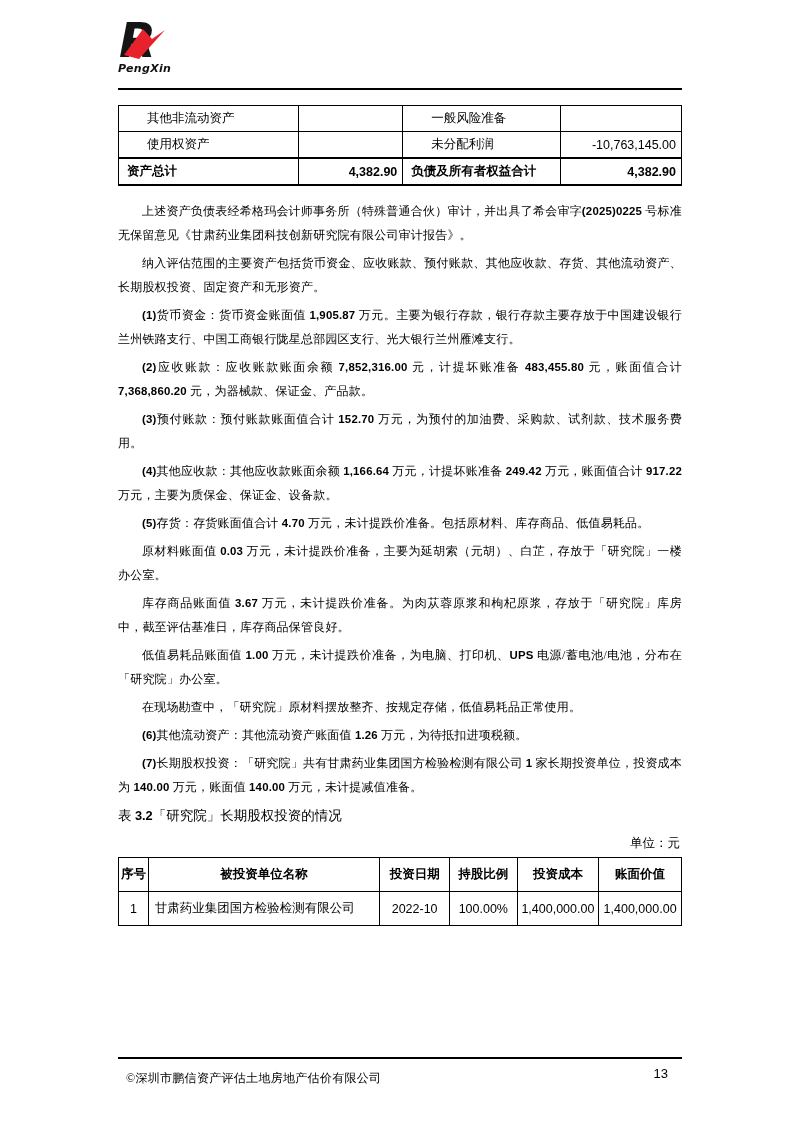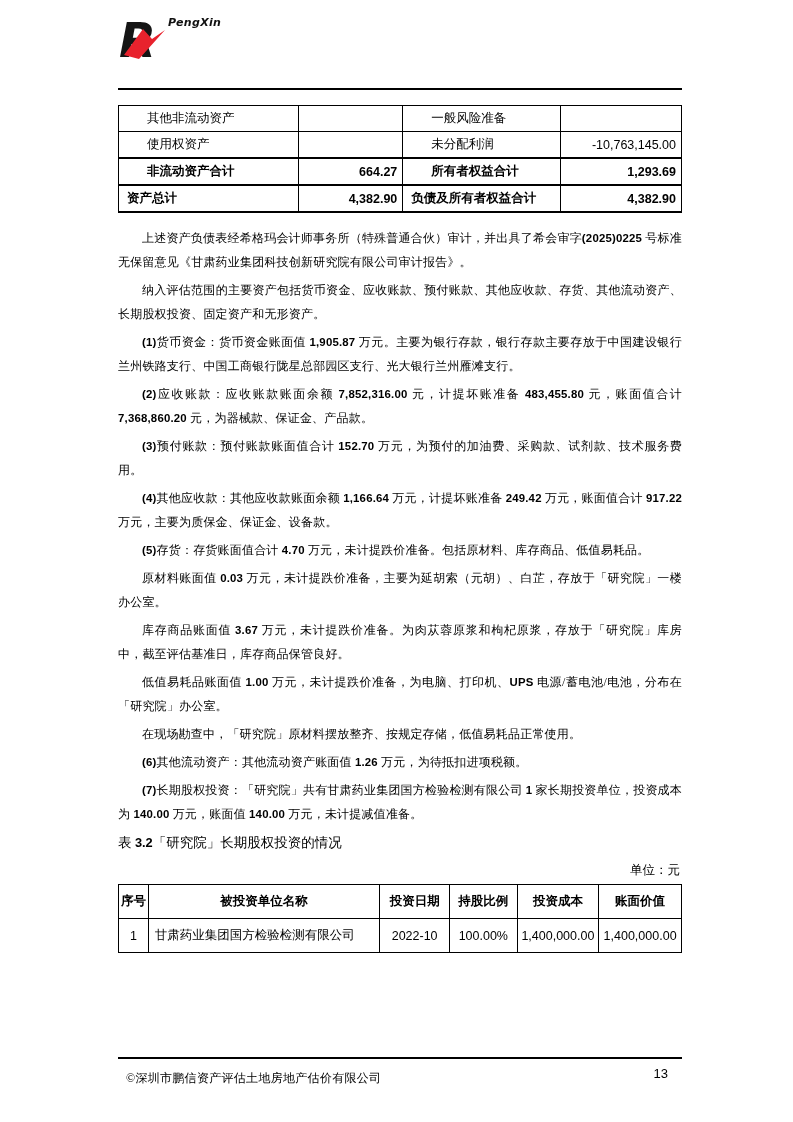--- a/index.html
+++ b/index.html
@@ -10,21 +10,21 @@
     background:#fff;
     font-family:"Liberation Serif","DejaVu Serif",serif;
     color:#000;
     overflow:hidden;
   }
   
   .header{
     position:absolute;left:118px;top:18px;width:564px;
     display:flex;align-items:flex-start;
   }
-  .logo{width:70px;flex:0 0 70px;display:flex;flex-direction:row;align-items:flex-start;}
+  .logo{width:70px;flex:0 0 70px;display:flex;flex-direction:column;align-items:flex-start;}
   .logo-mark{width:50px;height:46px;}
   .logo-text{
     font-family:"DejaVu Sans","Liberation Sans",sans-serif;
     font-style:italic;font-weight:700;font-size:11px;letter-spacing:.3px;
     margin-top:-2px;color:#111;
   }
   .header-titles{flex:1;text-align:right;font-size:12px;line-height:19.5px;padding-top:2px;}
   .header-rule{position:absolute;left:118px;top:88px;width:564px;height:2px;background:#000;}
 
   
@@ -115,26 +115,20 @@
         <td class="val"></td>
         <td class="lbl">一般风险准备</td>
         <td class="val"></td>
       </tr>
       <tr class="r1">
         <td class="lbl">使用权资产</td>
         <td class="val"></td>
         <td class="lbl">未分配利润</td>
         <td class="val">-10,763,145.00</td>
       </tr>
-      <tr class="r2 bold sep-thick">
-        <td class="lbl">非流动资产合计</td>
-        <td class="val">664.27</td>
-        <td class="lbl">所有者权益合计</td>
-        <td class="val">1,293.69</td>
-      </tr>
       <tr class="r3 bold sep-thick">
         <td class="lbl">资产总计</td>
         <td class="val">4,382.90</td>
         <td class="lbl">负债及所有者权益合计</td>
         <td class="val">4,382.90</td>
       </tr>
     </tbody>
       </table>
 
     <div class="paras">

